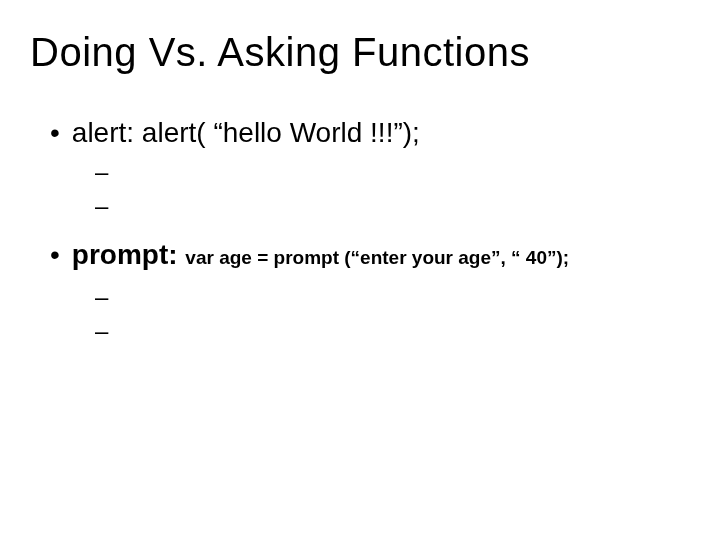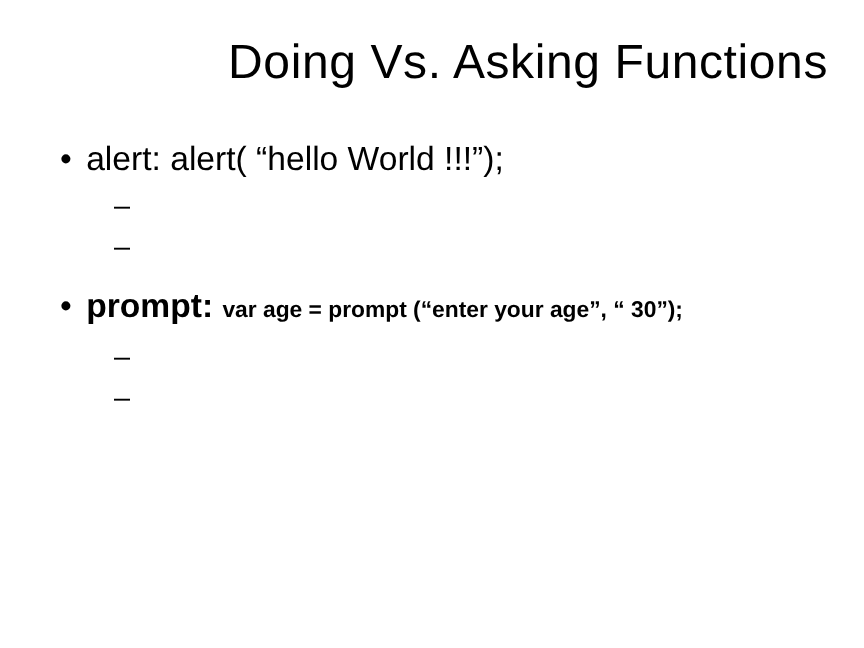--- a/index.html
+++ b/index.html
@@ -12,21 +12,21 @@
       height: 540px;
       background: #ffffff;
       font-family: Arial, Helvetica, sans-serif;
       color: #000000;
       padding: 30px 30px 30px 30px;
       overflow: hidden;
     }
     .title {
       font-size: 40px;
       font-weight: normal;
-      text-align: right;
+      text-align: left;
       margin-bottom: 40px;
       letter-spacing: 0.5px;
     }
     .bullet-item {
       display: flex;
       margin-bottom: 6px;
       padding-left: 20px;
     }
     .bullet-mark {
       font-size: 28px;
@@ -91,21 +91,21 @@
 
 <div class="sub-item">
   <span class="sub-mark">–</span>
 </div>
 
 <div class="spacer"></div>
 
 <div class="bullet-item">
   <span class="bullet-mark">•</span>
   <span class="bullet-content">
-    <span class="bullet-label-bold">prompt: </span><span class="bullet-code-small">var age = prompt (“enter your age”, “ 30”);</span>
+    <span class="bullet-label-bold">prompt: </span><span class="bullet-code-small">var age = prompt (“enter your age”, “ 40”);</span>
   </span>
 </div>
 
 <div class="sub-item">
   <span class="sub-mark">–</span>
 </div>
 
 <div class="sub-item">
   <span class="sub-mark">–</span>
 </div>

